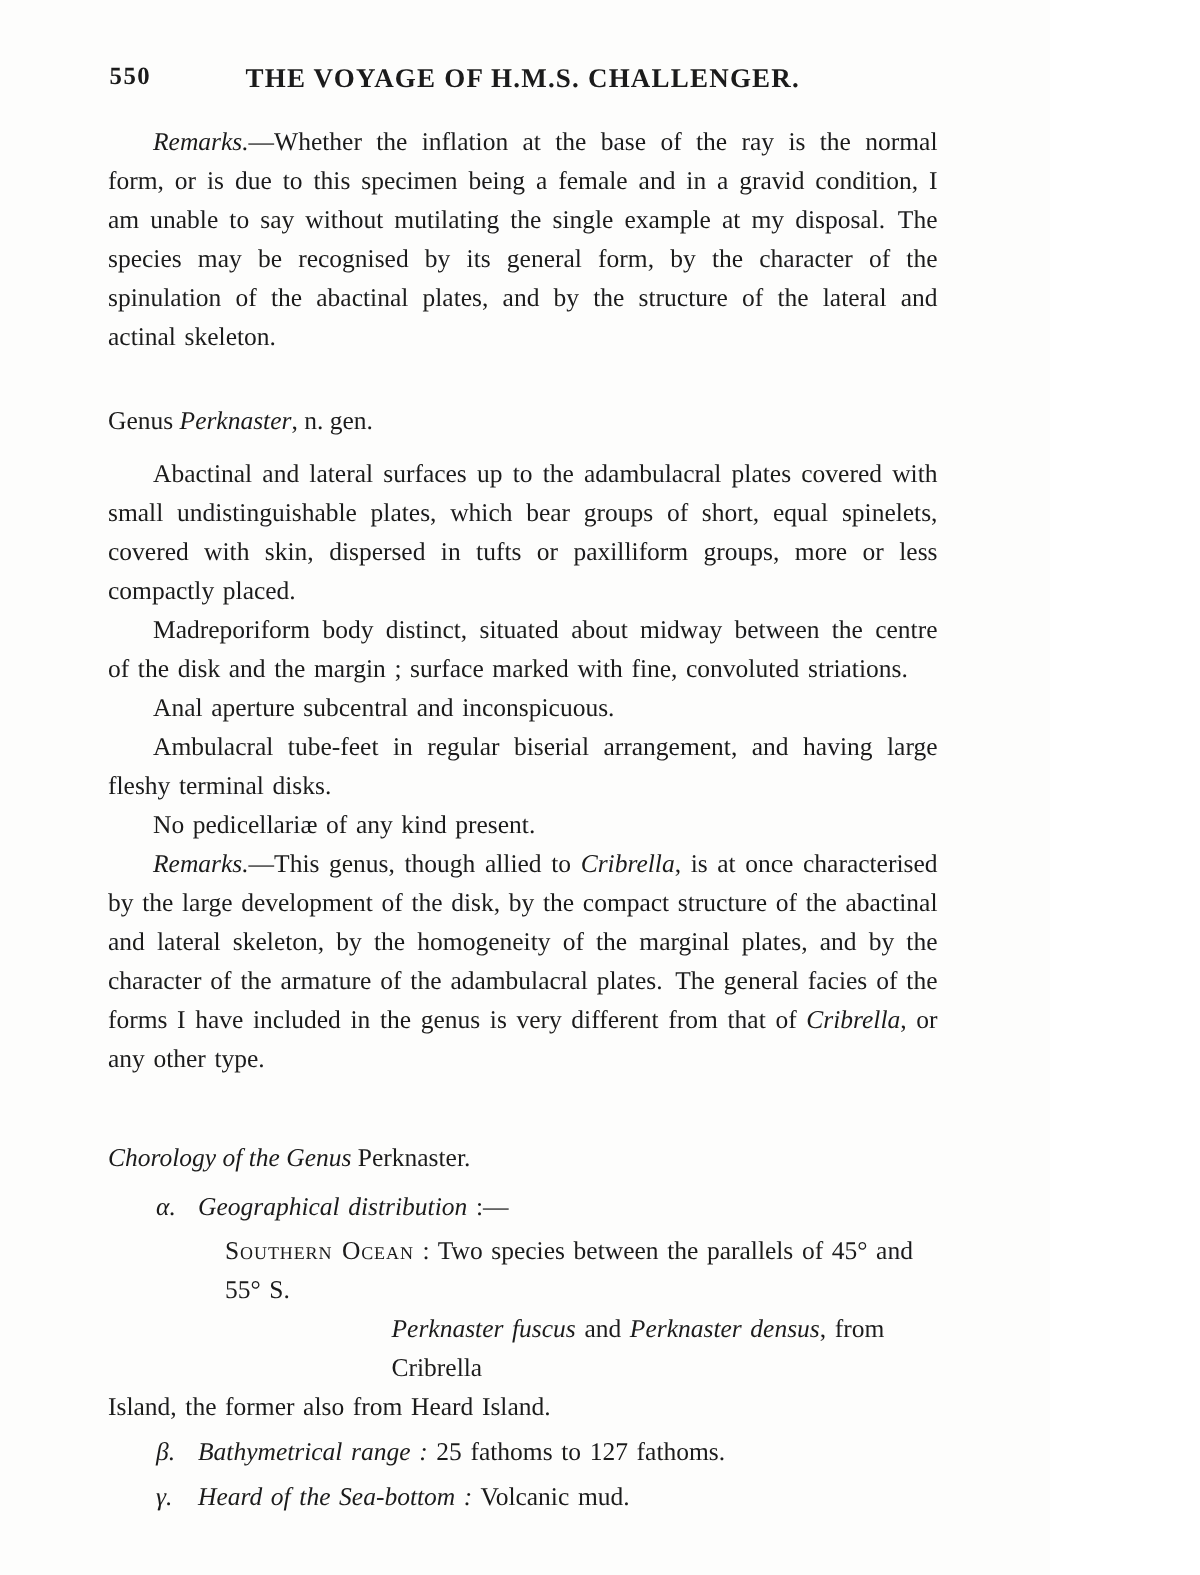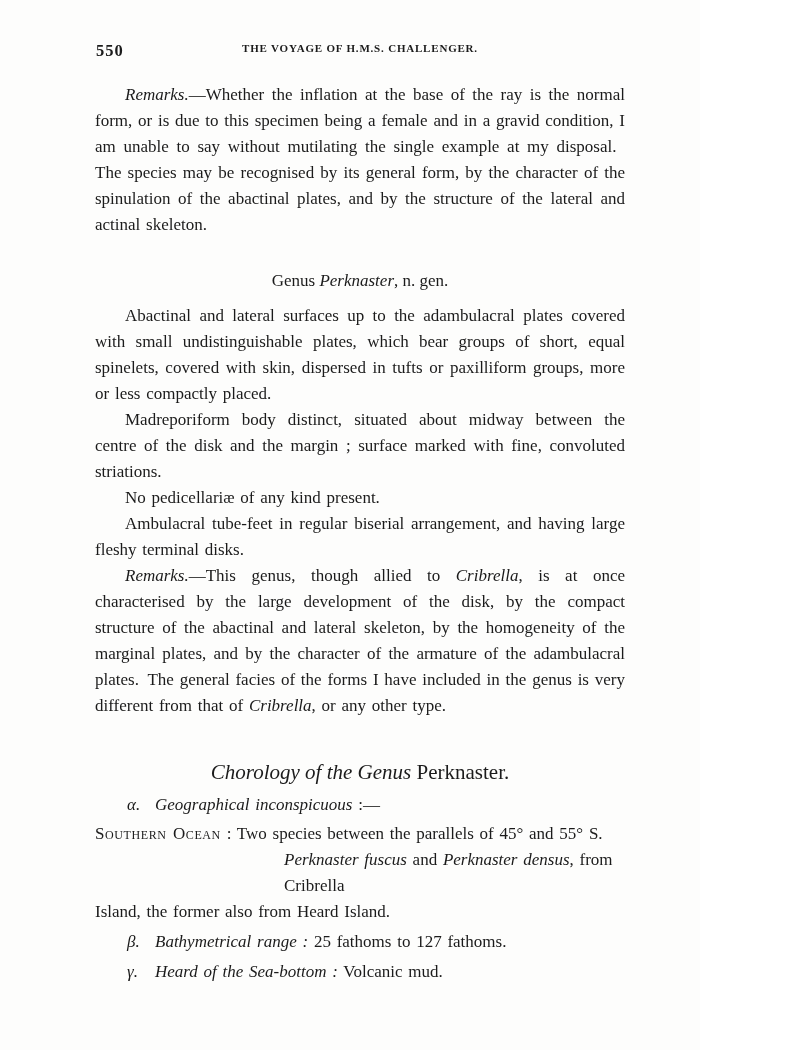--- a/index.html
+++ b/index.html
@@ -8,21 +8,21 @@
     background: #ffffff;
   }
   .page {
     position: relative;
     width: 700px;
     height: 1050px;
     box-sizing: border-box;
     background: #fdfdfc;
     color: #1b1b1b;
     font-family: "Liberation Serif", "DejaVu Serif", serif;
-    padding: 41px 75px 0 95px;
+    padding: 41px 75px 0 72px;
     overflow: hidden;
   }
   
   .running-head {
     position: relative;
     height: 21px;
     margin-bottom: 20px;
   }
   .pagenum {
     position: absolute;
@@ -31,68 +31,67 @@
     font-size: 16.5px;
     font-weight: 700;
     letter-spacing: 1px;
   }
   .running-title {
     position: absolute;
     left: 0;
     right: 0;
     top: 1px;
     text-align: center;
-    font-size: 11px;
+    font-size: 18px;
     font-weight: 700;
     letter-spacing: 0.8px;
     white-space: nowrap;
   }
   
   p.body {
     margin: 0;
     font-size: 17px;
     line-height: 26px;
     text-align: justify;
     word-spacing: 1.5px;
   }
   p.indent { text-indent: 30px; }
   .it { font-style: italic; }
   
   .genus-heading {
     margin: 30px 0 9px 0;
     font-size: 17px;
     line-height: 26px;
-    text-align: center;
+    text-align: left;
     font-weight: 400;
   }
   .chorology-heading {
     margin: 40px 0 7px 0;
-    font-size: 21px;
+    font-size: 17px;
     line-height: 26px;
-    text-align: center;
     font-weight: 400;
   }
   
   .chor-line {
     margin: 0;
     font-size: 17px;
     line-height: 26px;
     word-spacing: 1.5px;
   }
   .chor-item { margin-left: 32px; margin-top: 4px; }
   .greek {
     display: inline-block;
     width: 28px;
     font-style: italic;
   }
   .sc {
     font-variant: small-caps;
     letter-spacing: 0.6px;
   }
-  .so-line  {  margin-top: 3px; }
+  .so-line  { margin-left: 78px;  margin-top: 3px; }
   .sp-line1 { margin-left: 189px; }
   .sp-line2 { }
 </style>
 </head>
 <body>
 
 <div class="page">
 
   <div class="running-head">
     <span class="pagenum">550</span>
@@ -103,30 +102,31 @@
   <p class="body indent"><span class="it">Remarks.</span><span>—Whether the inflation at the base of the ray is the normal form, or is due to this specimen being a female and in a gravid condition, I am unable to say without mutilating the single example at my disposal. The species may be recognised by its general form, by the character of the spinulation of the abactinal plates, and by the structure of the lateral and actinal skeleton.</span></p>
 
   <p class="genus-heading"><span>Genus </span><span class="it">Perknaster</span><span>, n. gen.</span></p>
 
 
   <p class="body indent"><span>Abactinal and lateral surfaces up to the adambulacral plates covered with small undistinguishable plates, which bear groups of short, equal spinelets, covered with skin, dispersed in tufts or paxilliform groups, more or less compactly placed.</span></p>
 
 
   <p class="body indent"><span>Madreporiform body distinct, situated about midway between the centre of the disk and the margin ; surface marked with fine, convoluted striations.</span></p>
 
+  <p class="body indent"><span>Anal aperture subcentral and inconspicuous.</span></p>
+
+  <p class="body indent"><span>Ambulacral tube-feet in regular biserial arrangement, and having large fleshy terminal disks.</span></p>
 
   <p class="body indent"><span>No pedicellariæ of any kind present.</span></p>
-
-  <p class="body indent"><span>Ambulacral tube-feet in regular biserial arrangement, and having large fleshy terminal disks.</span></p>
 
   <p class="body indent"><span class="it">Remarks.</span><span>—This genus, though allied to </span><span class="it">Cribrella</span><span>, is at once characterised by the large development of the disk, by the compact structure of the abactinal and lateral skeleton, by the homogeneity of the marginal plates, and by the character of the armature of the adambulacral plates. The general facies of the forms I have included in the genus is very different from that of </span><span class="it">Cribrella</span><span>, or any other type.</span></p>
 
   <p class="chorology-heading"><span class="it">Chorology of the Genus</span><span> Perknaster.</span></p>
 
-  <div class="chor-line chor-item"><span class="greek">α.</span><span class="it">Geographical inconspicuous</span><span> :—</span></div>
+  <div class="chor-line chor-item"><span class="greek">α.</span><span class="it">Geographical distribution</span><span> :—</span></div>
 
   <div class="chor-line so-line"><span class="sc">Southern Ocean</span><span> : Two species between the parallels of 45° and 55° S.</span></div>
 
   <div class="chor-line sp-line1"><span class="it">Perknaster fuscus</span><span> and </span><span class="it">Perknaster densus</span><span>, from Cribrella</span></div>
 
   <div class="chor-line sp-line2"><span>Island, the former also from Heard Island.</span></div>
 
   <div class="chor-line chor-item"><span class="greek">β.</span><span class="it">Bathymetrical range :</span><span> 25 fathoms to 127 fathoms.</span></div>
 
   <div class="chor-line chor-item"><span class="greek">γ.</span><span class="it">Heard of the Sea-bottom :</span><span> Volcanic mud.</span></div>

